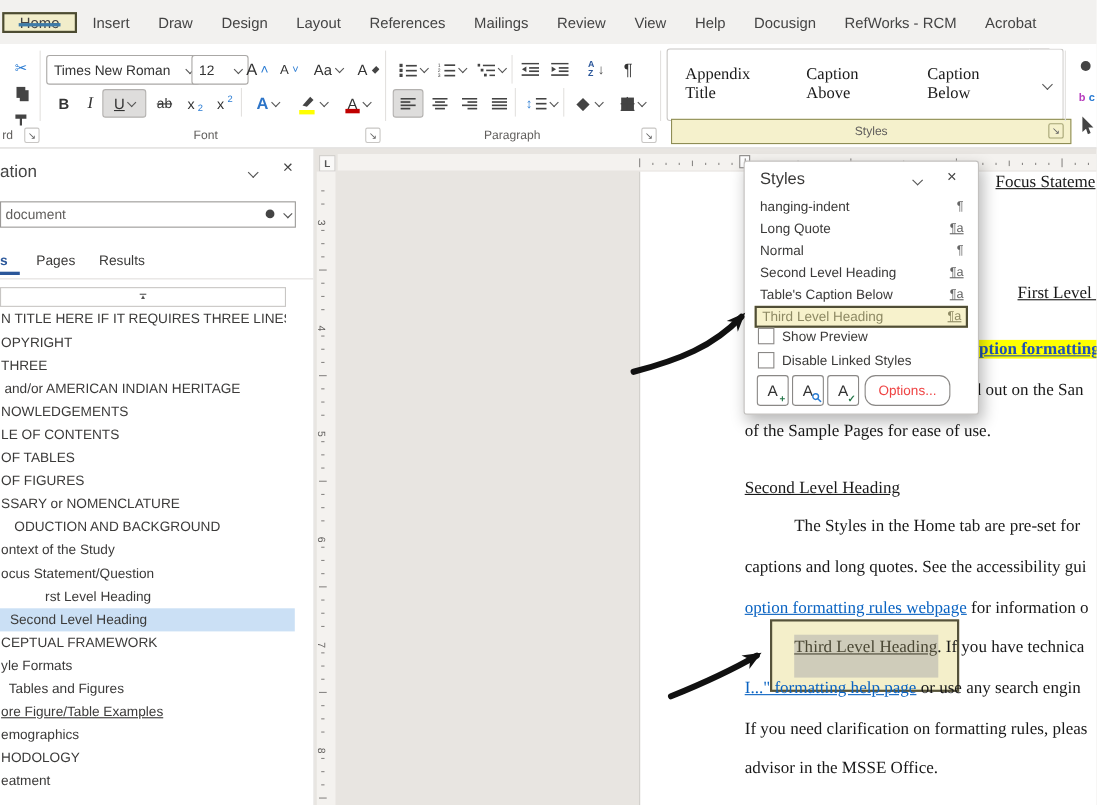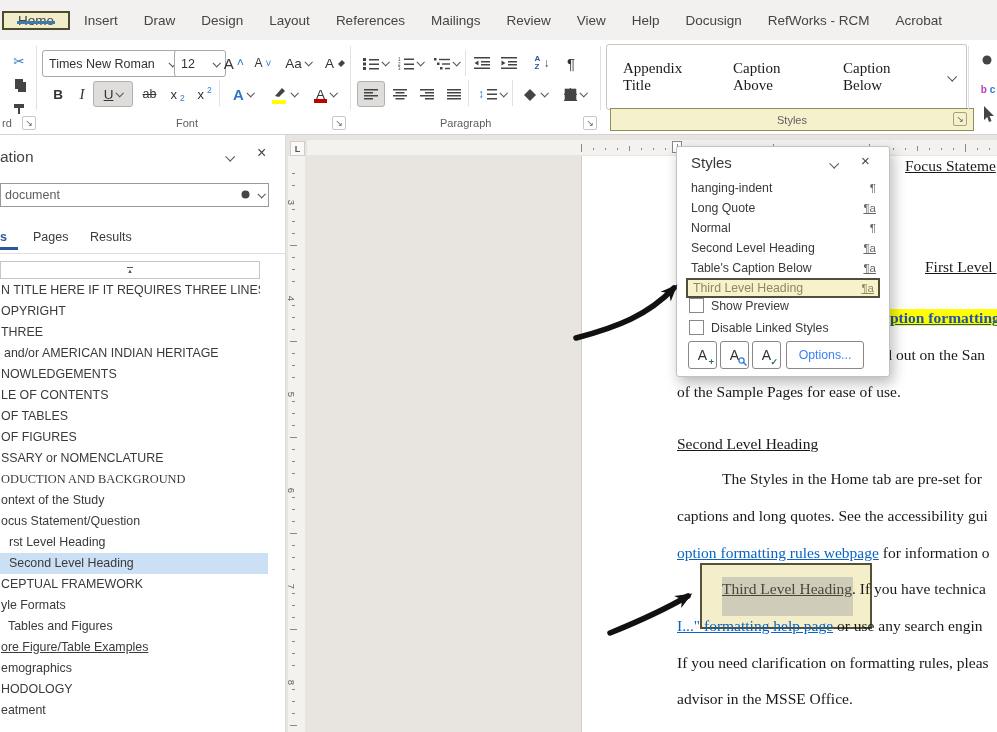--- a/index.html
+++ b/index.html
@@ -110,22 +110,22 @@
   .style-row.annotated{background:#f7f2cc;border:2px solid #504e36;height:16px;color:#8d8963}
   .style-row.annotated .sym{color:#8d8963}
   .cbrow{position:absolute;left:12px;display:flex;align-items:center;gap:7px;
          font-size:12.3px;color:#3b3a39}
   .cb{width:13px;height:13px;border:1px solid #8a8886;background:#fff;flex:none}
   .spbtn{position:absolute;top:194px;width:27px;height:26px;border:1px solid #8a8886;border-radius:3px;
          background:#fff;display:flex;align-items:center;justify-content:center;
          font-size:14px;color:#333}
   .spbtn .badge{position:absolute;right:2px;bottom:1px;font-size:9px;font-weight:bold;line-height:9px}
   #sp-options{position:absolute;left:109px;top:194px;width:76px;height:26px;border:1px solid #8a8886;
-              border-radius:3px;background:#fff;display:flex;align-items:center;justify-content:center;
-              font-size:12.3px;color:#3b82f6}
+              border-radius:10px;background:#fff;display:flex;align-items:center;justify-content:center;
+              font-size:12.3px;color:#ef4444}
   
   #arrows{position:absolute;left:0;top:0;width:997px;height:732px;z-index:60;pointer-events:none}
 </style>
 </head>
 <body>
 
 <div id="ribbon">
   <div id="tabrow">
       <div class="tab active annotated">
         <span class="tab-label">Home</span>
@@ -450,24 +450,24 @@
   <div id="nav-items">
       <div class="nav-item" style="padding-left: 1px;">N TITLE HERE IF IT REQUIRES THREE LINES. BE...</div>
       <div class="nav-item" style="padding-left: 1px;">OPYRIGHT</div>
       <div class="nav-item" style="padding-left: 1px;">THREE</div>
       <div class="nav-item" style="padding-left: 4px;">and/or AMERICAN INDIAN HERITAGE</div>
       <div class="nav-item" style="padding-left: 1px;">NOWLEDGEMENTS</div>
       <div class="nav-item" style="padding-left: 1px;">LE OF CONTENTS</div>
       <div class="nav-item" style="padding-left: 1px;">OF TABLES</div>
       <div class="nav-item" style="padding-left: 1px;">OF FIGURES</div>
       <div class="nav-item" style="padding-left: 1px;">SSARY or NOMENCLATURE</div>
-      <div class="nav-item" style="padding-left: 1px; font-family: Liberation Serif, serif;">ODUCTION AND BACKGROUND</div>
+      <div class="nav-item" style="padding-left: 13px;">ODUCTION AND BACKGROUND</div>
       <div class="nav-item" style="padding-left: 1px;">ontext of the Study</div>
       <div class="nav-item" style="padding-left: 1px;">ocus Statement/Question</div>
-      <div class="nav-item" style="padding-left: 9px;">rst Level Heading</div>
+      <div class="nav-item" style="padding-left: 1px; margin-left: 40px;">rst Level Heading</div>
       <div class="nav-item selected" style="padding-left: 9px;">Second Level Heading</div>
       <div class="nav-item" style="padding-left: 1px;">CEPTUAL FRAMEWORK</div>
       <div class="nav-item" style="padding-left: 1px;">yle Formats</div>
       <div class="nav-item" style="padding-left: 8px;">Tables and Figures</div>
       <div class="nav-item" style="padding-left: 1px; text-decoration: underline;">ore Figure/Table Examples</div>
       <div class="nav-item" style="padding-left: 1px;">emographics</div>
       <div class="nav-item" style="padding-left: 1px;">HODOLOGY</div>
       <div class="nav-item" style="padding-left: 1px;">eatment</div>
     </div>
 </div>

